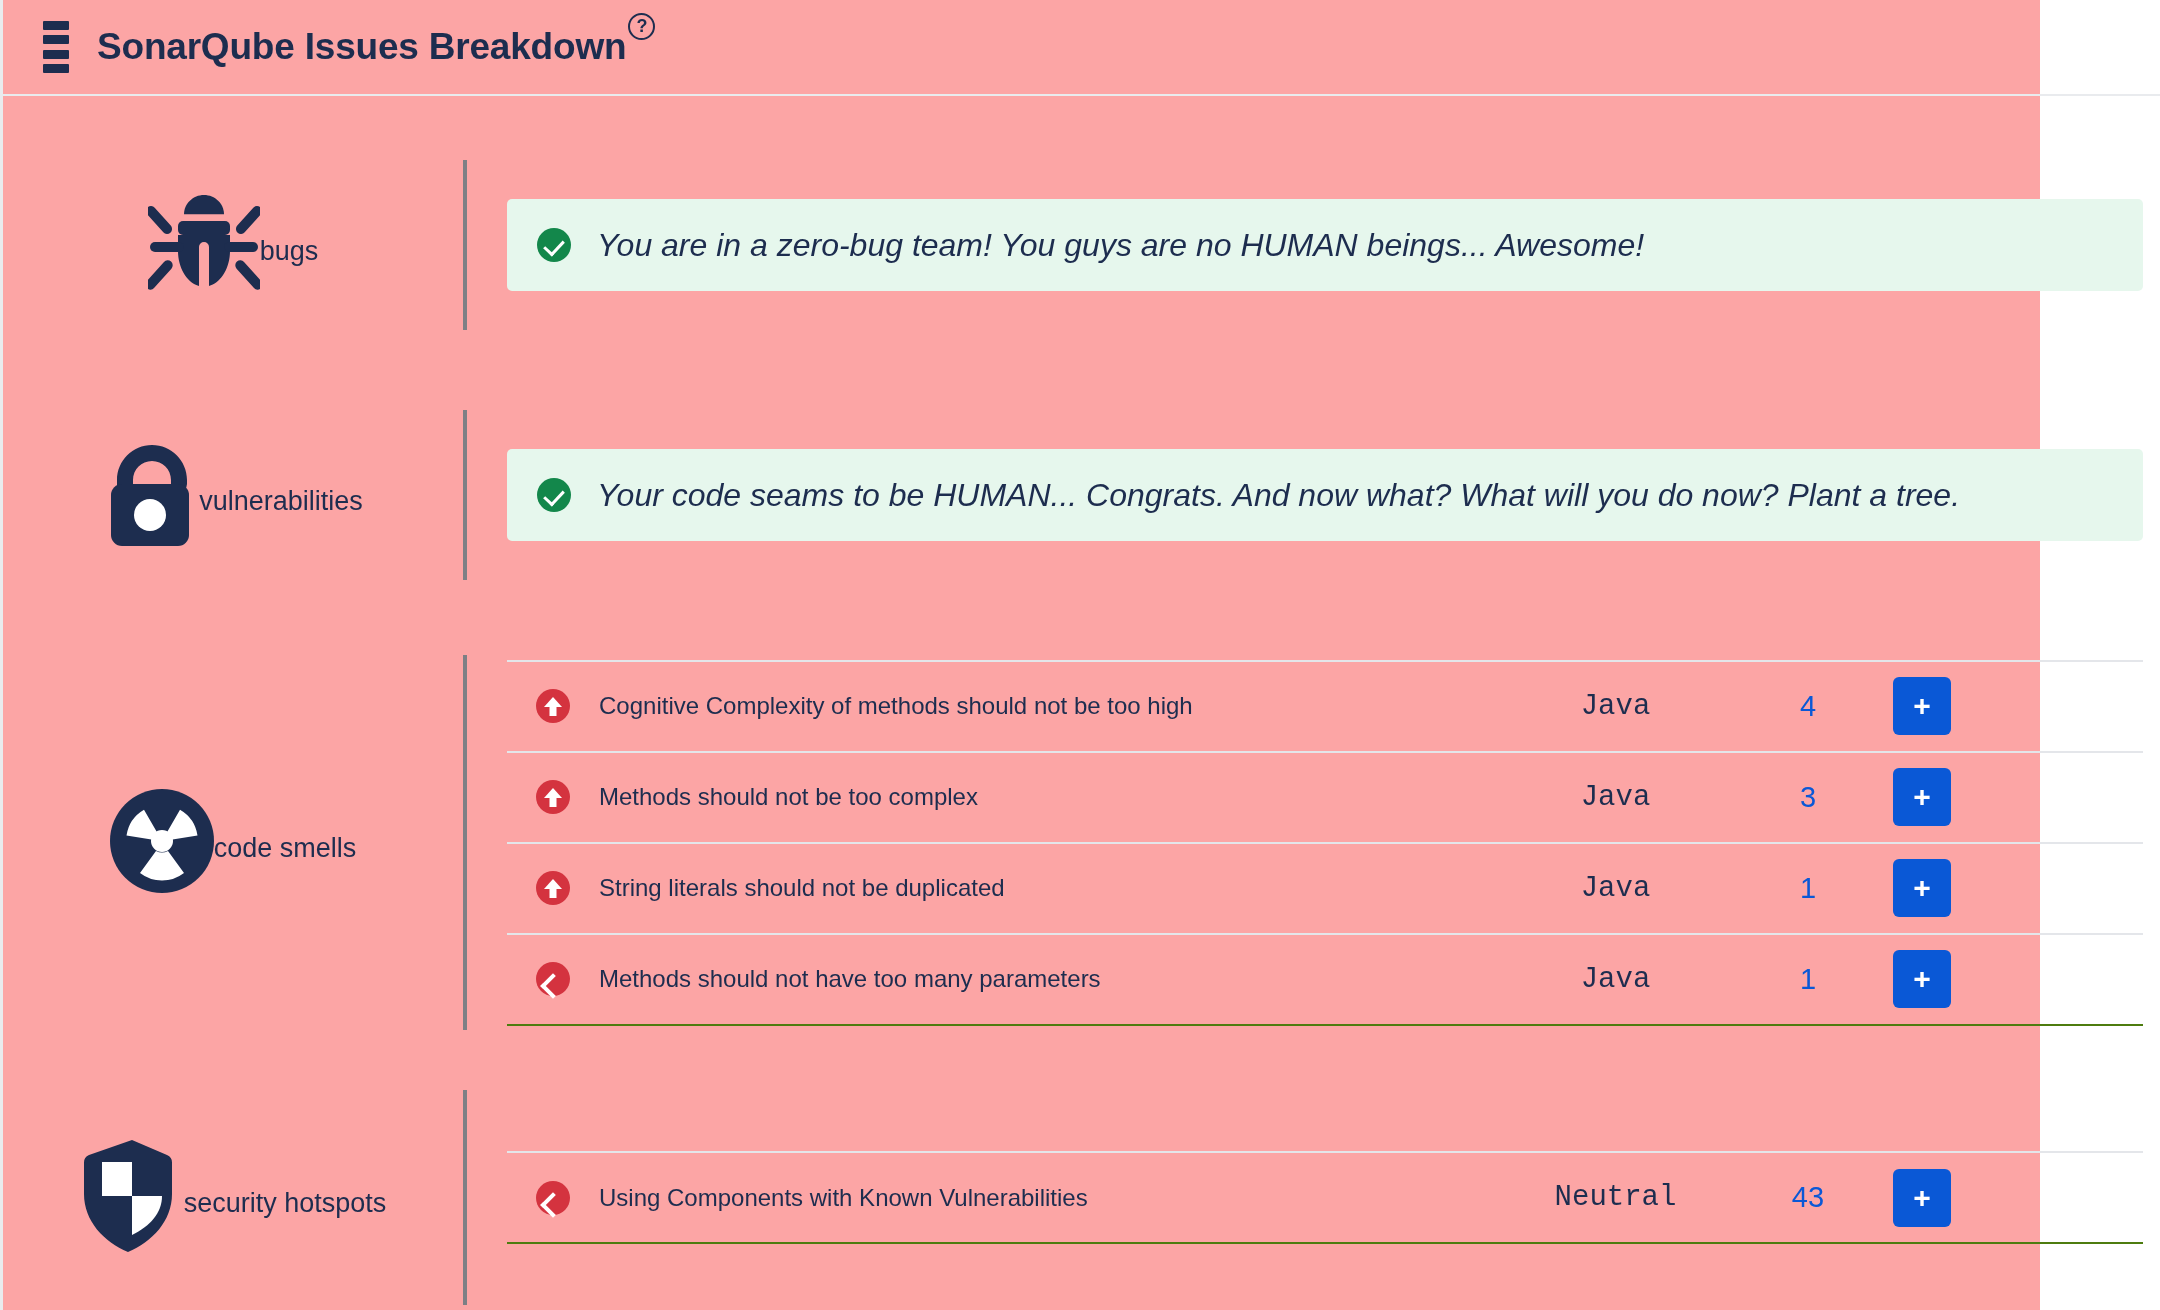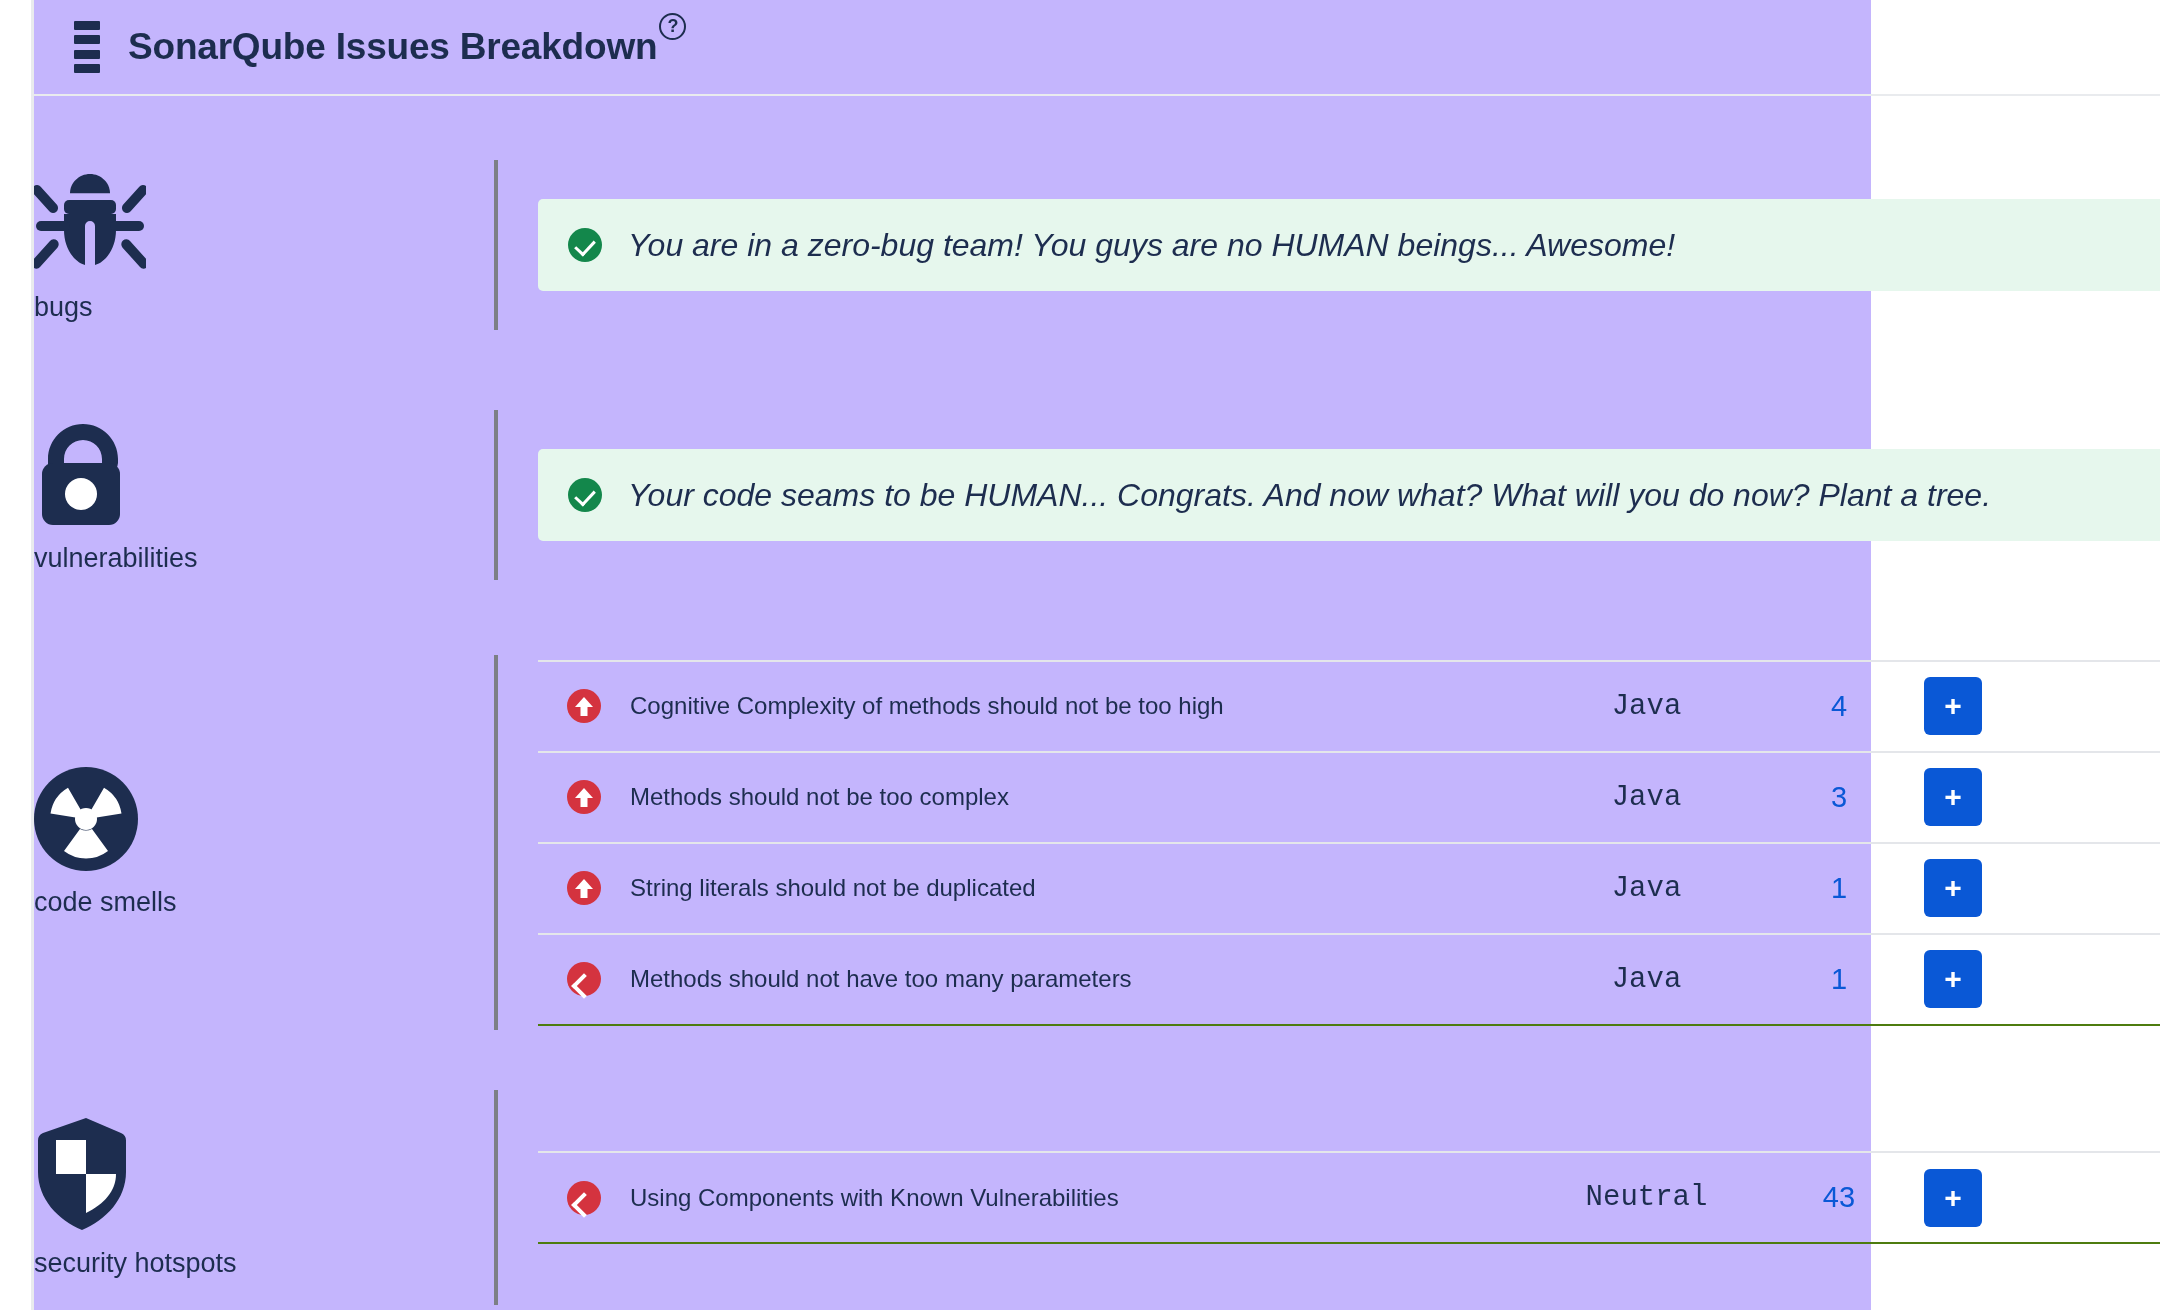--- a/index.html
+++ b/index.html
@@ -7,25 +7,24 @@
   html, body {
     width: 2160px;
     height: 1310px;
     background: #ffffff;
     font-family: "Liberation Sans", sans-serif;
     overflow: hidden;
   }
 
   .page {
     position: relative;
-    width: 1840px;
+    width: 2040px;
     height: 1310px;
-    background: #c4b5fd;
+    background: #fca5a5;
     border-left: 3px solid #e9ebee;
-    margin-left: 31px;
   }
 
   
   .header {
     position: absolute;
     left: 0; top: 0;
     width: 2160px;
     height: 96px;
     display: flex;
     align-items: center;
@@ -81,22 +80,22 @@
     position: absolute;
     left: 0;
     width: 2160px;
     display: flex;
   }
 
   .cat-col {
     width: 460px;
     flex: 0 0 460px;
     display: flex;
-    flex-direction: column;
-    align-items: flex-start;
+    flex-direction: row;
+    align-items: center;
     justify-content: center;
   }
 
   .cat-icon {
     color: #1d2d4f;
     display: block;
   }
 
   .cat-label {
     margin-top: 12px;

